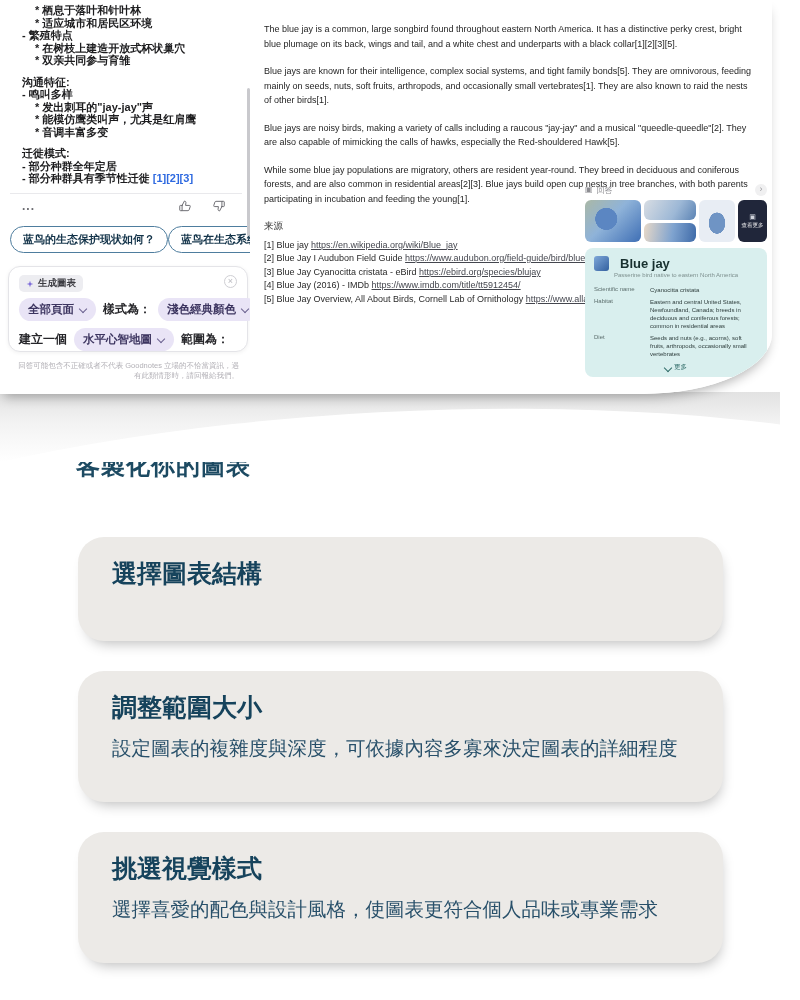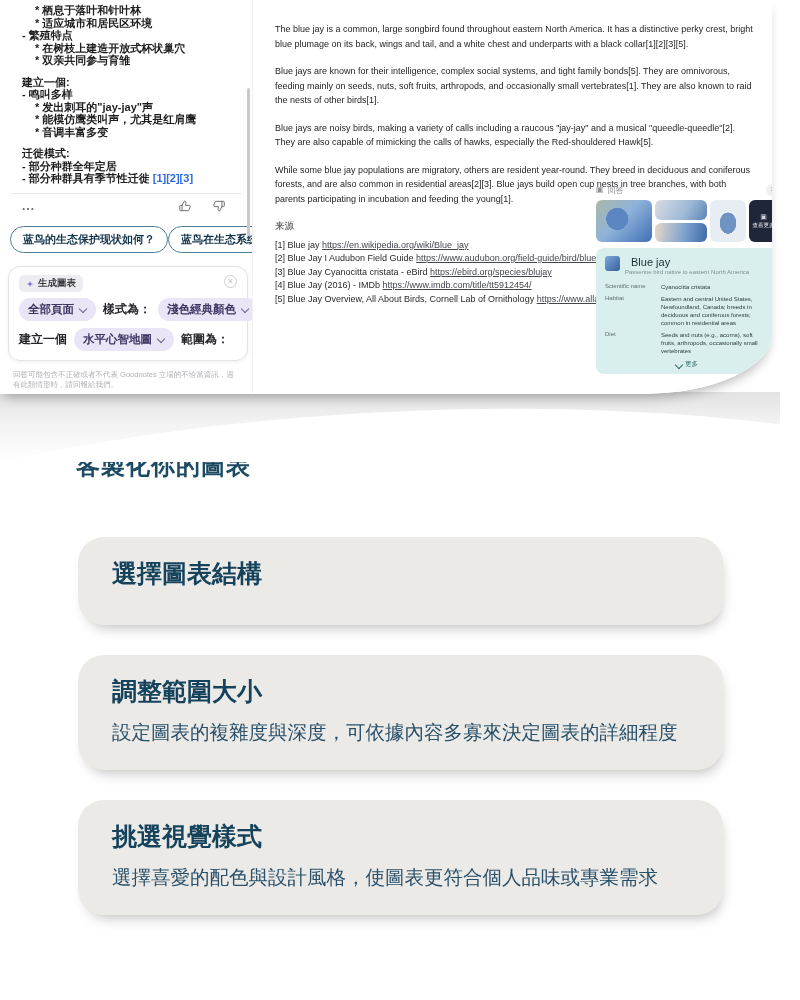--- a/index.html
+++ b/index.html
@@ -28,41 +28,41 @@
   .actions-row{display:flex;align-items:center;padding:5px 26px 0 22px;}
   .dots{font-size:12px;font-weight:700;color:#6b6b70;letter-spacing:1px;cursor:pointer;}
   .spacer{flex:1;}
   .icon-btn{width:14px;height:14px;margin-left:20px;cursor:pointer;}
   .icon-btn svg{width:14px;height:14px;stroke:#6e6e73;fill:none;stroke-width:1.7;stroke-linejoin:round;stroke-linecap:round;}
   .chips-row{display:flex;padding:13px 0 0 10px;white-space:nowrap;align-items:center;}
   .chip{flex:0 0 auto;border:1.5px solid #4e7d9e;border-radius:15px;padding:5px 12px;
         font-size:11px;font-weight:700;color:#14344a;background:#fff;cursor:pointer;
         font-family:inherit;}
   .prompt-card{position:relative;margin:13px 4px 0 8px;border:1px solid #e4e4e8;border-radius:12px;
-               padding:7px 10px 9px;box-shadow:0 1px 4px rgba(0,0,0,.06);background:#fff;}
+               padding:7px 10px 0;box-shadow:0 1px 4px rgba(0,0,0,.06);background:#fff;}
   .badge{display:inline-flex;align-items:center;gap:4px;background:#ededf1;border-radius:5px;
          padding:2px 7px;font-size:9.5px;font-weight:700;color:#3c3c42;}
   .badge svg{width:8px;height:8px;}
   .close-btn{position:absolute;top:8px;right:10px;width:13px;height:13px;border:1px solid #cfcfd4;
              border-radius:50%;color:#b9b9bf;font-size:9px;line-height:11px;text-align:center;
              background:#fff;padding:0;cursor:pointer;}
   .pb-line{display:flex;align-items:center;gap:7px;margin-top:7px;font-size:12px;font-weight:700;
            color:#26262a;white-space:nowrap;}
   .pb-line.second{margin-top:6px;}
   .pill{display:inline-flex;align-items:center;background:#e9e4f6;border:none;border-radius:14px;
         padding:4px 9px;font-size:11.5px;font-weight:700;color:#3d3560;cursor:pointer;
         font-family:inherit;white-space:nowrap;}
   .chev{width:5px;height:5px;border-right:1.6px solid #6a618f;border-bottom:1.6px solid #6a618f;
         transform:rotate(45deg);display:inline-block;margin:-2px 1px 0 6px;}
   .chev.teal{border-color:#2f6b67;margin:0 3px 0 0;}
-  .disclaimer{padding:9px 13px 0;text-align:left;font-size:7.5px;line-height:10px;color:#b2b0b6;}
+  .disclaimer{padding:9px 13px 0;text-align:right;font-size:7.5px;line-height:10px;color:#b2b0b6;}
   .scrollbar{position:absolute;right:2px;top:88px;width:3px;height:148px;background:#c9c9cd;border-radius:2px;cursor:pointer;}
 
   
-  .doc-col{position:absolute;top:0;left:261px;right:0;height:100%;background:#fff;}
+  .doc-col{position:absolute;top:0;left:250px;right:0;height:100%;background:#fff;}
   .doc-body{position:relative;padding:22px 16px 0 14px;font-size:9px;line-height:14.5px;color:#252525;z-index:1;}
   .doc-body p{margin:0 0 13px;}
   .src-title{margin-top:1px;font-size:9.5px;color:#333;}
   .sources{margin-top:5px;}
   .src-line{font-size:9px;line-height:13.5px;color:#2a2a2a;white-space:nowrap;}
   .src-link{text-decoration:underline;color:#44464e;cursor:pointer;}
   .gallery{position:absolute;top:184px;left:335px;width:182px;z-index:2;}
   .g-head{display:flex;align-items:center;gap:4px;font-size:8px;color:#8d8d92;margin-bottom:4px;}
   .img-ic{font-size:8px;line-height:8px;}
   .g-next{margin-left:auto;width:12px;height:12px;border-radius:50%;background:#f0f0f1;color:#9a9a9e;
@@ -78,34 +78,34 @@
   .t3{width:36px;background:
       radial-gradient(ellipse at 50% 55%,#6f94c4 0 32%,#e8edf4 33% 100%),#f5f6f8;}
   .t4{flex:1;background:#20263a;display:flex;flex-direction:column;align-items:center;
       justify-content:center;gap:2px;color:#e8e8ea;cursor:pointer;}
   .t4-ic{font-size:7px;line-height:7px;color:#cfd2da;}
   .t4-label{font-size:5.5px;}
   .info-card{margin-top:6px;background:#d9efee;border-radius:8px;padding:8px 9px 5px;box-sizing:border-box;}
   .ic-head{display:flex;gap:5px;align-items:flex-start;}
   .ic-thumb{width:15px;height:15px;border-radius:3px;flex:0 0 15px;
             background:linear-gradient(135deg,#7fa8d9,#33609f);}
-  .ic-title{font-size:11px;font-weight:400;color:#18302f;padding-left:6px;}
+  .ic-title{font-size:13px;font-weight:700;color:#18302f;padding-left:6px;}
   .ic-sub{font-size:6px;color:#7e908f;margin-top:1px;}
   .ic-rows{margin-top:8px;}
   .ic-row{display:flex;gap:6px;margin-bottom:4px;}
   .ic-label{flex:0 0 50px;font-size:6px;color:#5d6f6e;}
   .ic-value{font-size:6px;line-height:8px;color:#2e3d3c;}
   .ic-more{display:flex;align-items:center;justify-content:center;font-size:6.5px;color:#2f6b67;
            margin-top:5px;cursor:pointer;}
 
   
   .promo-heading{position:absolute;left:76px;top:450px;margin:0;font-size:24px;font-weight:800;
                  color:#1c4a62;letter-spacing:1px;}
   .pcards{position:absolute;left:78px;top:537px;width:645px;display:flex;flex-direction:column;gap:30px;}
-  .pcard{background:#eceae7;border-radius:26px;padding:22px 34px 24px;box-sizing:border-box;
+  .pcard{background:#eceae7;border-radius:26px;padding:22px 34px 40px;box-sizing:border-box;
          box-shadow:3px 8px 14px -6px rgba(0,0,0,.28);}
   .pcard h3{margin:0 0 14px;font-size:25px;line-height:28px;font-weight:800;color:#16435c;}
   .pcard p{margin:0;font-size:19.5px;line-height:27px;color:#28506a;}
 </style>
 </head>
 <body>
 
 <div class="page">
 
   <section class="app-shot">
@@ -116,21 +116,21 @@
     <div class="window">
 
       <div class="chat-col">
         <div class="outline">
           <div class="line ind2"><span>* 栖息于落叶和针叶林</span><span class="refs"></span></div>
             <div class="line ind2"><span>* 适应城市和居民区环境</span><span class="refs"></span></div>
             <div class="line ind1"><span>- 繁殖特点</span><span class="refs"></span></div>
             <div class="line ind2"><span>* 在树枝上建造开放式杯状巢穴</span><span class="refs"></span></div>
             <div class="line ind2"><span>* 双亲共同参与育雏</span><span class="refs"></span></div>
             <div class="line ind0 blank"><span></span><span class="refs"></span></div>
-            <div class="line ind0"><span>建立一個:</span><span class="refs"></span></div>
+            <div class="line ind0"><span>沟通特征:</span><span class="refs"></span></div>
             <div class="line ind1"><span>- 鸣叫多样</span><span class="refs"></span></div>
             <div class="line ind2"><span>* 发出刺耳的"jay-jay"声</span><span class="refs"></span></div>
             <div class="line ind2"><span>* 能模仿鹰类叫声，尤其是红肩鹰</span><span class="refs"></span></div>
             <div class="line ind2"><span>* 音调丰富多变</span><span class="refs"></span></div>
             <div class="line ind0 blank"><span></span><span class="refs"></span></div>
             <div class="line ind0"><span>迁徙模式:</span><span class="refs"></span></div>
             <div class="line ind1"><span>- 部分种群全年定居</span><span class="refs"></span></div>
             <div class="line ind1"><span>- 部分种群具有季节性迁徙</span><span class="refs">[1][2][3]</span></div>
         </div>
         <div class="divider"></div>

